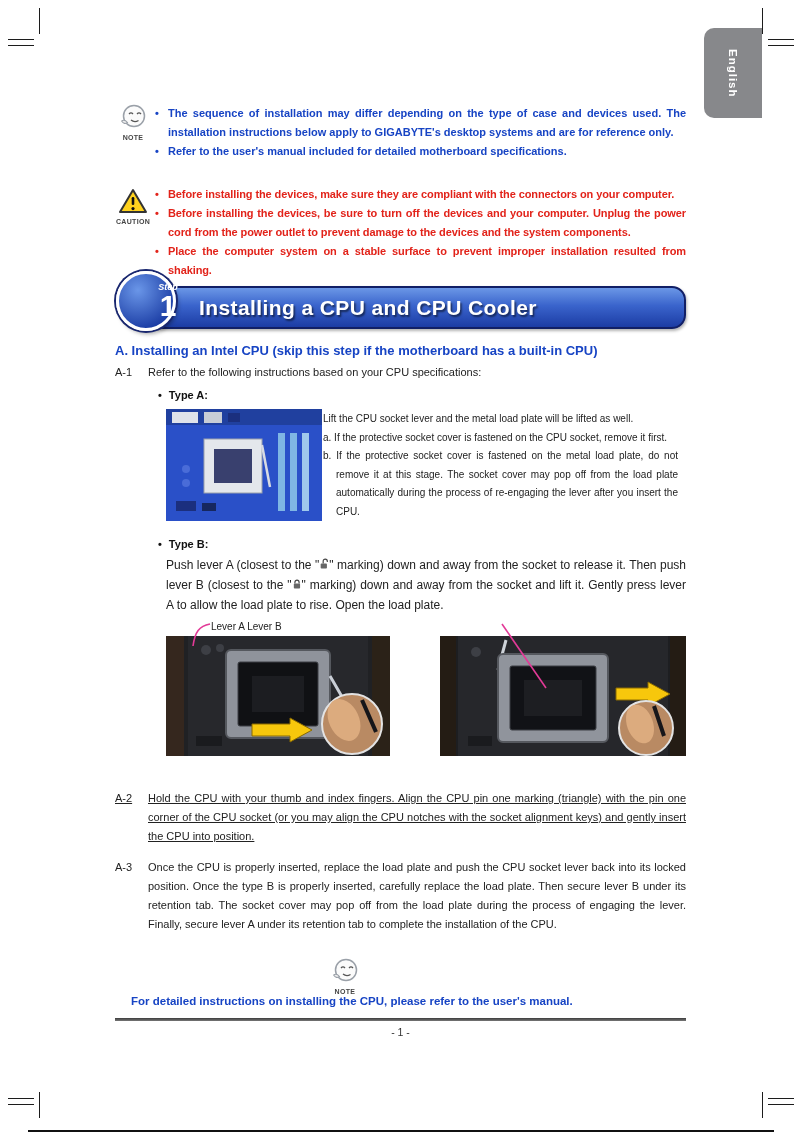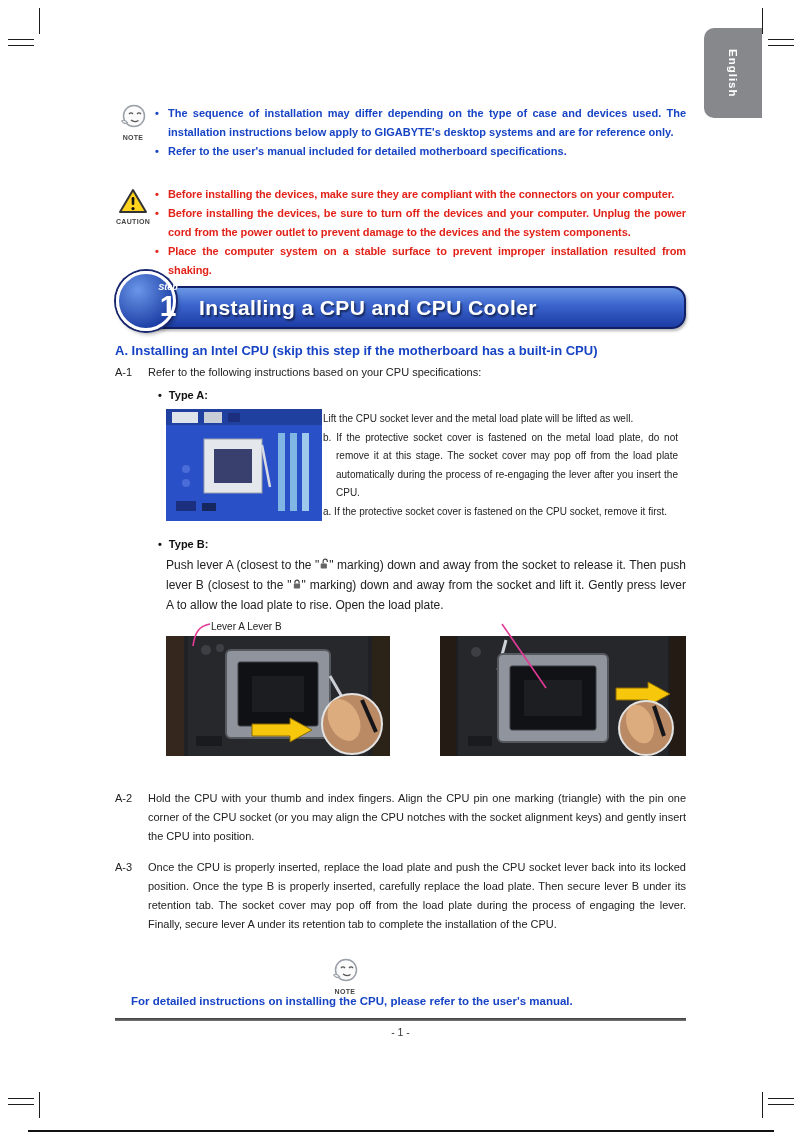--- a/index.html
+++ b/index.html
@@ -178,22 +178,22 @@
       <rect x="136" y="24" width="7" height="78" fill="#9fc9ec"></rect>
       <rect x="10" y="92" width="20" height="10" fill="#1b2f7e"></rect>
       <rect x="36" y="94" width="14" height="8" fill="#16275f"></rect>
       <circle cx="20" cy="60" r="4" fill="#4a6cd8"></circle>
       <circle cx="20" cy="74" r="4" fill="#4a6cd8"></circle>
     </svg>
   </div>
 
   <div class="typea-text">
     <div>Lift the CPU socket lever and the metal load plate will be lifted as well.</div>
+    <div class="hang">a. If the protective socket cover is fastened on the CPU socket, remove it first.</div>
     <div class="hang">b. If the protective socket cover is fastened on the metal load plate, do not remove it at this stage. The socket cover may pop off from the load plate automatically during the process of re-engaging the lever after you insert the CPU.</div>
-    <div class="hang">a. If the protective socket cover is fastened on the CPU socket, remove it first.</div>
   </div>
 
   <div class="type-row" style="top:538px;">
     <span class="bullet">•</span><span>Type B:</span>
   </div>
 
   <div class="typeb-text">
     <span>Push lever A (closest to the "</span><span class="lock-ic"><svg width="10" height="12" viewBox="0 0 12 14">
           <path d="M5 6.5 V3.6 a2.5 2.5 0 0 1 5 0 V4.6" fill="none" stroke="#444" stroke-width="1.4"></path>
           <rect x="2" y="6.5" width="7.5" height="6" rx="1" fill="#666"></rect>
@@ -241,21 +241,21 @@
       <rect x="84" y="44" width="58" height="36" fill="#1d1e22"></rect>
       <circle cx="36" cy="16" r="5" fill="#3d3f45"></circle>
       <rect x="28" y="100" width="24" height="10" fill="#1a1b1e"></rect>
       <polygon points="176,52 208,52 208,46 230,58 208,70 208,64 176,64" fill="#f7c70c" stroke="#8a6a00" stroke-width="1"></polygon>
       <circle cx="206" cy="92" r="27" fill="#b98a63" stroke="#e3e3e3" stroke-width="2"></circle>
       <ellipse cx="200" cy="88" rx="13" ry="20" fill="#dcab7e" transform="rotate(-20 200 88)"></ellipse>
       <path d="M214 70 L224 100" stroke="#16161a" stroke-width="4"></path>
     </svg>
   </div>
 
-  <div class="para-row" style="top:789px;">
+  <div class="para-row" style="top:789px;text-decoration:underline;">
     <span class="para-label">A-2</span>
     <span class="para-text">Hold the CPU with your thumb and index fingers. Align the CPU pin one marking (triangle) with the pin one corner of the CPU socket (or you may align the CPU notches with the socket alignment keys) and gently insert the CPU into position.</span>
   </div>
 
   <div class="para-row" style="top:858px;">
     <span class="para-label">A-3</span>
     <span class="para-text">Once the CPU is properly inserted, replace the load plate and push the CPU socket lever back into its locked position. Once the type B is properly inserted, carefully replace the load plate. Then secure lever B under its retention tab. The socket cover may pop off from the load plate during the process of engaging the lever. Finally, secure lever A under its retention tab to complete the installation of the CPU.</span>
   </div>
 
   <div class="note2-row">

